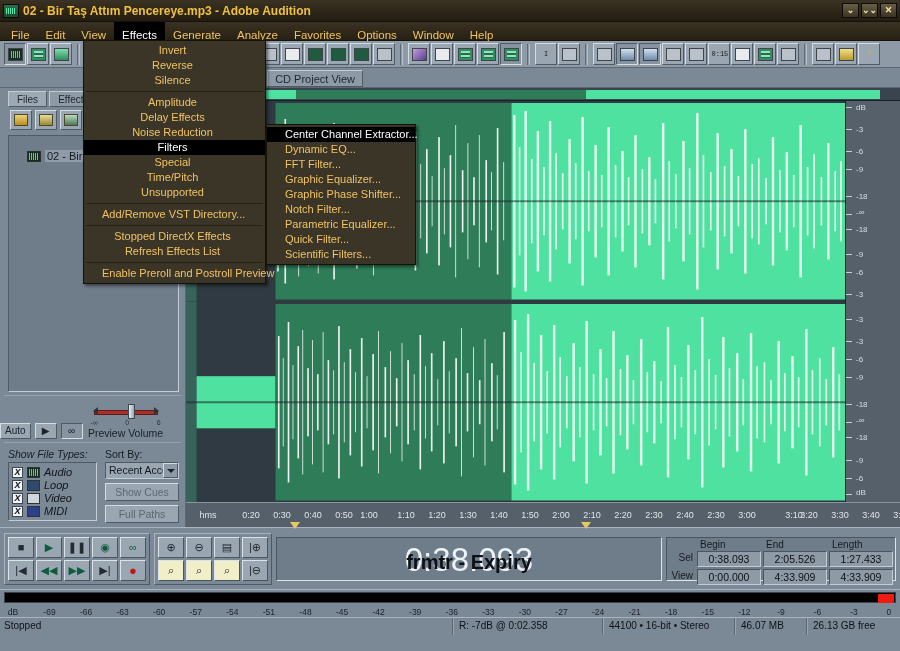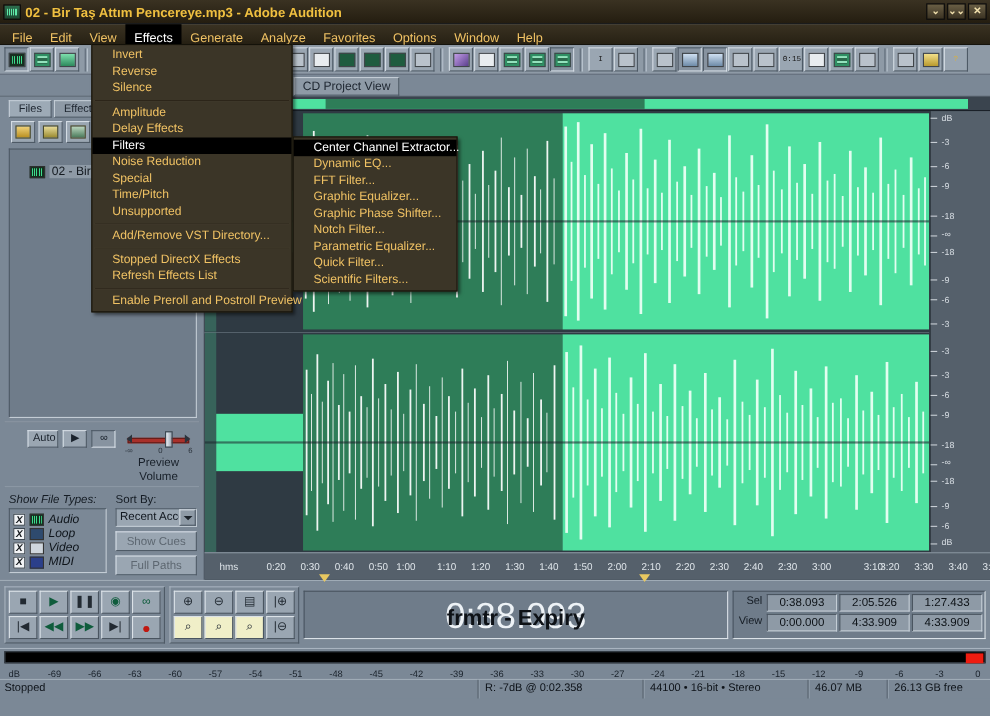--- a/index.html
+++ b/index.html
@@ -112,21 +112,21 @@
   .fileitem{ display:flex; align-items:center; gap:4px; padding:2px 4px; margin-top:12px;
     margin-left:14px; }
   .fileitem .swatch{width:14px;height:11px;background:#13301f;border:1px solid #2e2e2e;
     position:relative;}
   .fileitem .swatch:after{content:"";position:absolute;inset:1px;
     background:repeating-linear-gradient(to right,#3ddc8c 0 1px,transparent 1px 2px);}
   .fileitem .fname{ background:#8e9aa6; color:#141a20; font-size:11px; padding:0 2px;
     white-space:nowrap; overflow:hidden; }
 
   .sb-sep{height:1px;background:#5c6773;border-bottom:1px solid #96a2ae;margin:3px 4px;}
-  .prevrow{display:flex;align-items:flex-start;padding:4px 6px 0 25px;gap:4px;}
+  .prevrow{display:flex;align-items:flex-end;padding:4px 6px 0 0;gap:4px;}
   .sbtn{ height:16px; min-width:22px; padding:0 4px; font-size:10px; line-height:14px;
     text-align:center; color:#1a222c; background:#9aa6b2;
     border:1px solid; border-color:#d4dce4 #4e5a66 #4e5a66 #d4dce4;}
   .sbtn.sunken{border-color:#4e5a66 #d4dce4 #d4dce4 #4e5a66;background:#8793a0;}
   .volwrap{ position:relative; width:78px; }
   .slider-track{ position:relative; height:15px; margin:1px 7px 0 7px; }
   .slider-track:before{ content:""; position:absolute; left:0; right:0; top:6px; height:3px;
     background:#a8302a; border:1px solid #611c18;}
   .slider-thumb{ position:absolute; left:34px; top:0px; width:7px;height:15px;
     background:linear-gradient(to right,#e8eef4,#9aa6b2); border:1px solid #3d4852;}
@@ -851,20 +851,26 @@
           <span class="gl dk">|⊖</span>
         </div>
     </div>
 
     <div class="timedisp">
       <div class="tnum">0:38.093</div>
       <div class="wm">frmtr - Expiry</div>
     </div>
 
     <div class="selbox">
+      <div class="selgrid">
+        <div class="sh"></div>
+        <div class="sh">Begin</div>
+        <div class="sh">End</div>
+        <div class="sh">Length</div>
+      </div>
       <div class="selgrid" style="margin-top:1px">
         <div class="srl">Sel</div>
         <div class="sv">0:38.093</div>
         <div class="sv">2:05.526</div>
         <div class="sv">1:27.433</div>
       </div>
       <div class="selgrid" style="margin-top:2px">
         <div class="srl">View</div>
         <div class="sv">0:00.000</div>
         <div class="sv">4:33.909</div>
@@ -902,34 +908,34 @@
       <span class="ml" style="left:87.1%">-9</span>
       <span class="ml" style="left:91.2%">-6</span>
       <span class="ml" style="left:95.3%">-3</span>
       <span class="ml" style="left:99.2%">0</span>
     </div>
   </div>
 
   <div class="statusbar">
     <div class="st-main">Stopped</div>
     <div class="st-cell" style="width:150px">R: -7dB @   0:02.358</div>
-    <div class="st-cell" style="width:150px">44100 • 16-bit • Stereo</div>
+    <div class="st-cell" style="width:132px">44100 • 16-bit • Stereo</div>
     <div class="st-cell" style="width:72px">46.07 MB</div>
     <div class="st-cell" style="width:94px">26.13 GB free</div>
   </div>
 
-  <div class="menu" style="left:83px; top:40px; width:183px;">
+  <div class="menu" style="left:83px; top:40px; width:183px;text-align:center;">
     <div class="mi">Invert</div>
     <div class="mi">Reverse</div>
     <div class="mi">Silence</div>
     <div class="msep"></div>
     <div class="mi">Amplitude</div>
     <div class="mi">Delay Effects</div>
+    <div class="mi">Noise Reduction</div>
     <div class="mi hi">Filters</div>
-    <div class="mi">Noise Reduction</div>
     <div class="mi">Special</div>
     <div class="mi">Time/Pitch</div>
     <div class="mi">Unsupported</div>
     <div class="msep"></div>
     <div class="mi">Add/Remove VST Directory...</div>
     <div class="msep"></div>
     <div class="mi">Stopped DirectX Effects</div>
     <div class="mi">Refresh Effects List</div>
     <div class="msep"></div>
     <div class="mi">Enable Preroll and Postroll Preview</div>

